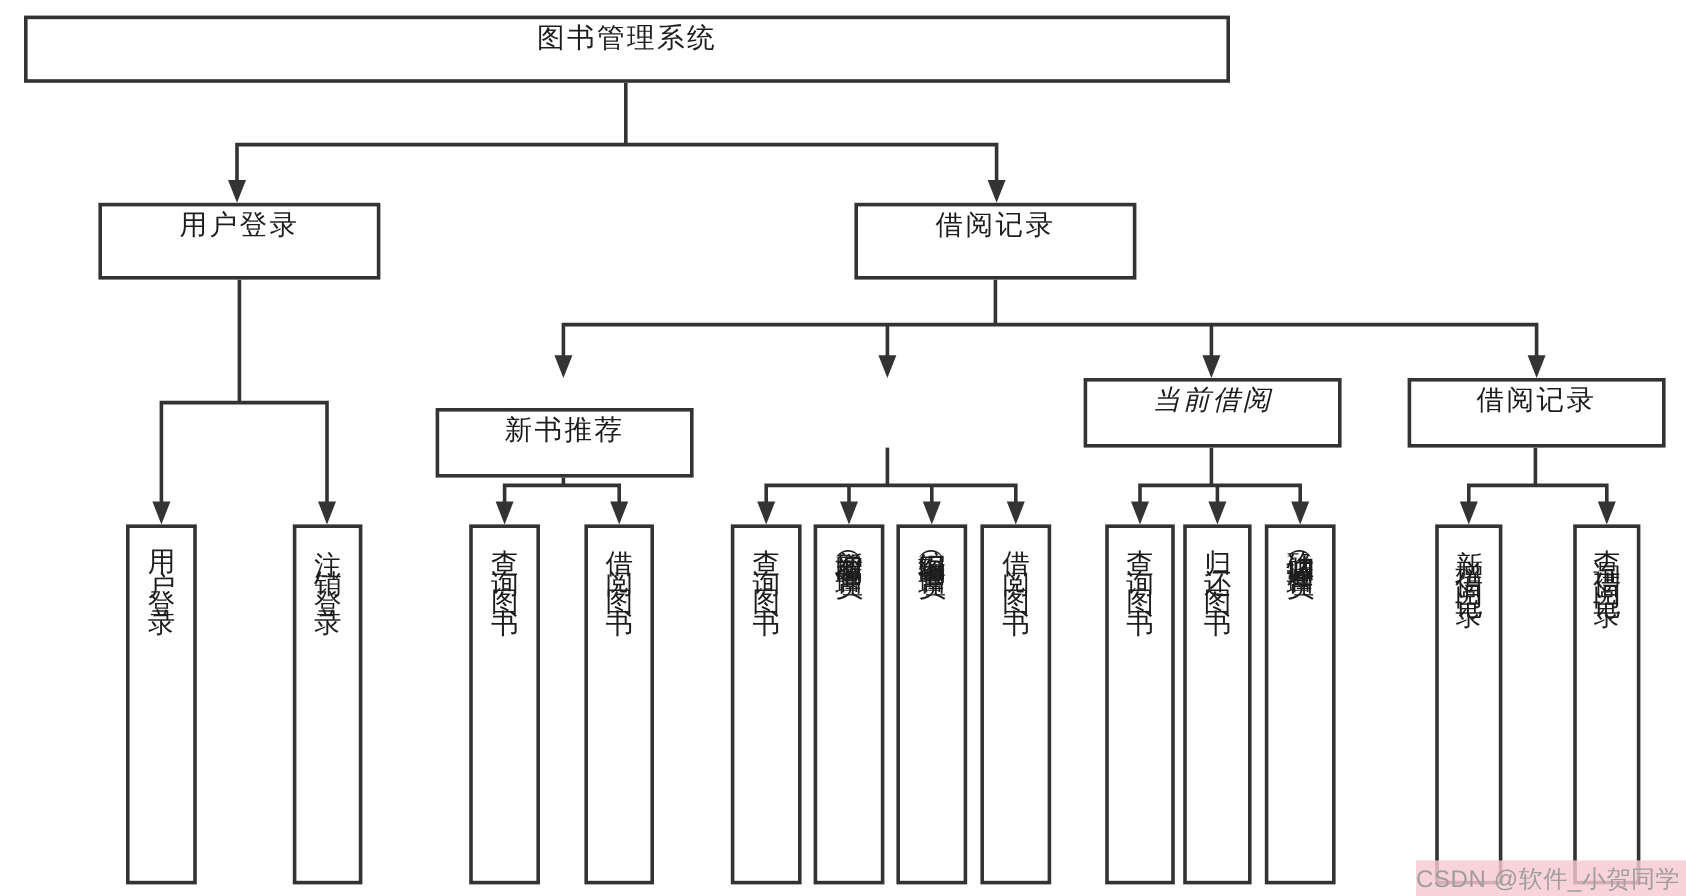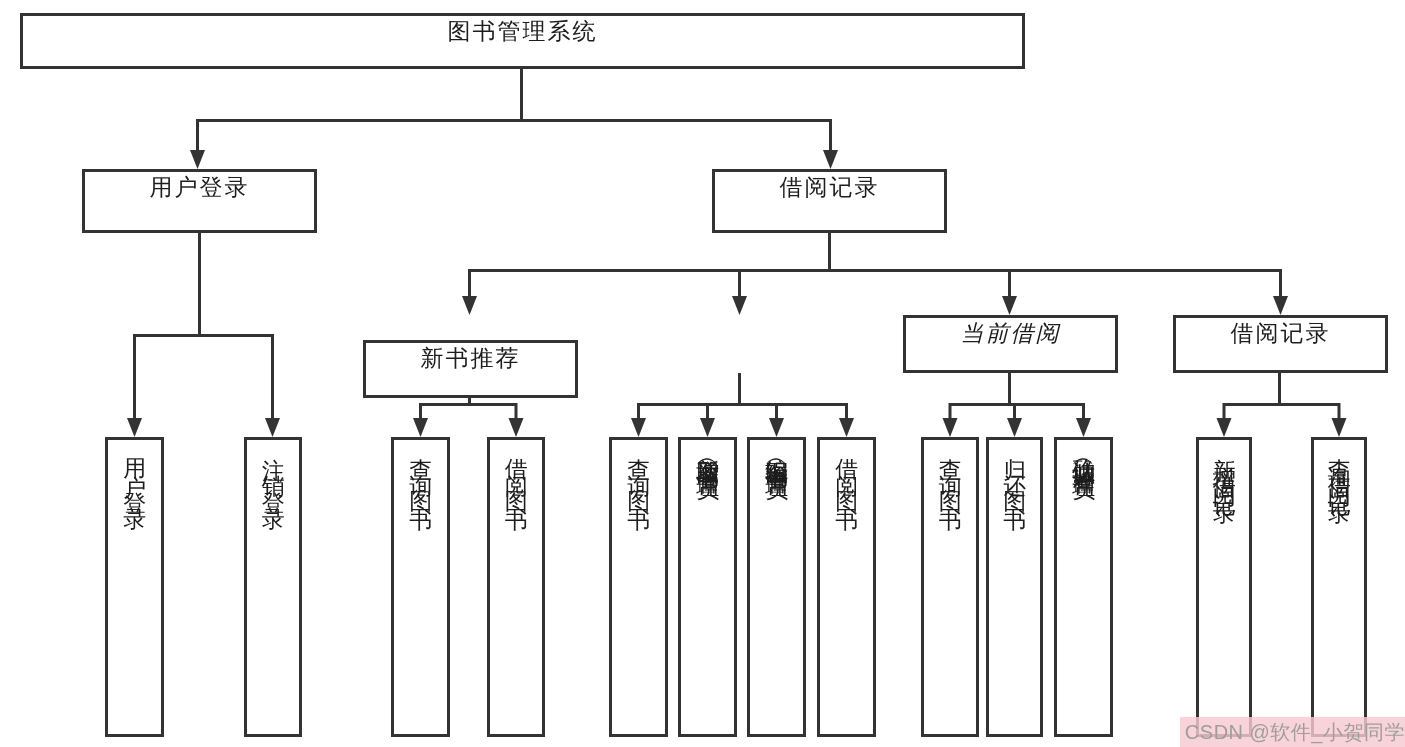--- a/index.html
+++ b/index.html
@@ -16,21 +16,21 @@
   .node-h span{font-size:23px;letter-spacing:2px;white-space:nowrap;}
   .node-v span{
     writing-mode:vertical-rl;font-size:23px;white-space:nowrap;line-height:1.1;
   }
   .sp4 span{letter-spacing:0.72em;}
   .sp6 span{letter-spacing:0.38em;}
   .sp9 span{letter-spacing:0.12em;}
   .watermark-band{
     position:absolute;left:1180px;top:717px;width:225px;height:30px;
     background:rgba(246,201,209,0.82);z-index:5;
-    display:flex;align-items:center;justify-content:flex-end;
+    display:flex;align-items:center;justify-content:flex-start;
   }
   .watermark-band span{
     font-size:20px;color:#9e9e9e;letter-spacing:0.5px;white-space:nowrap;
   }
 </style>
 </head>
 <body>
 
 <div class="canvas">
 

